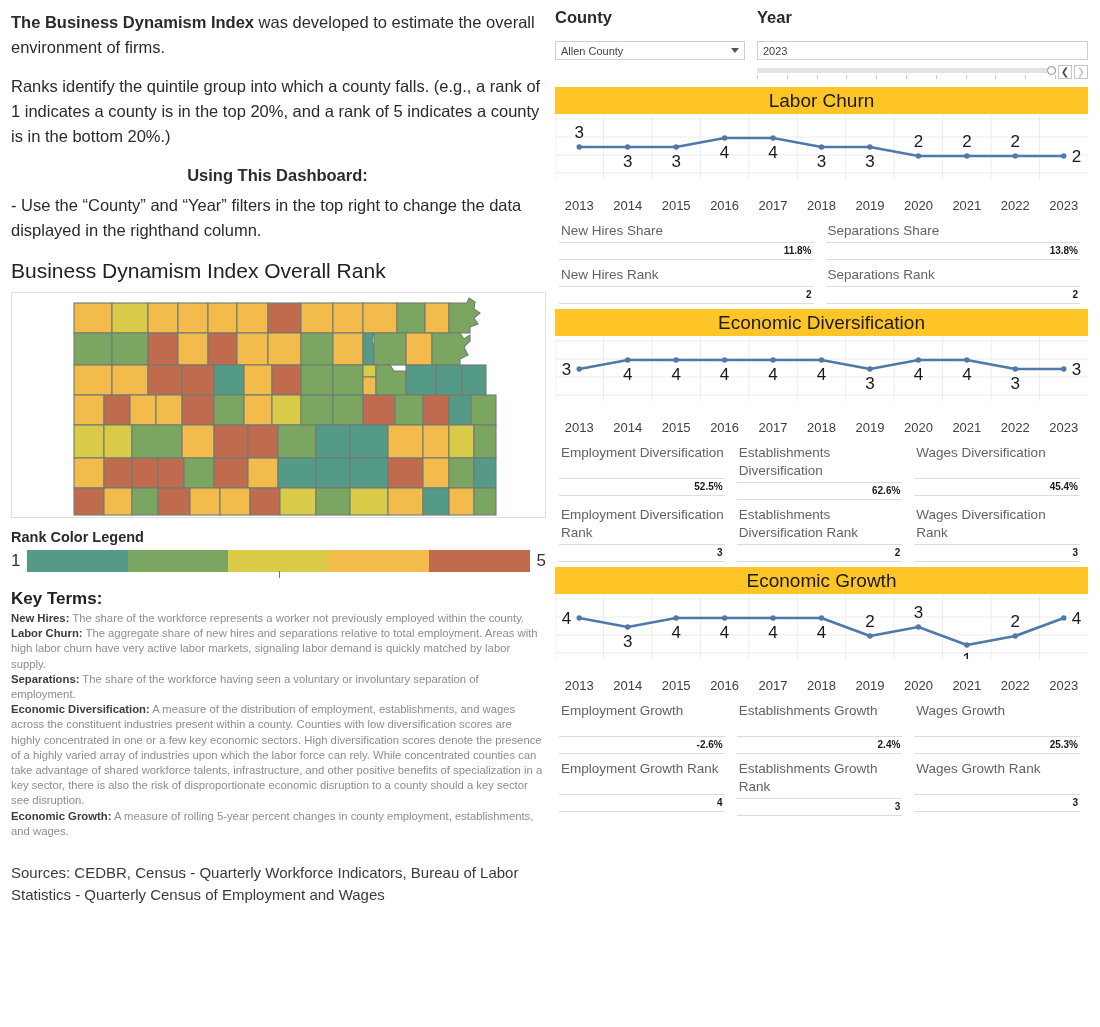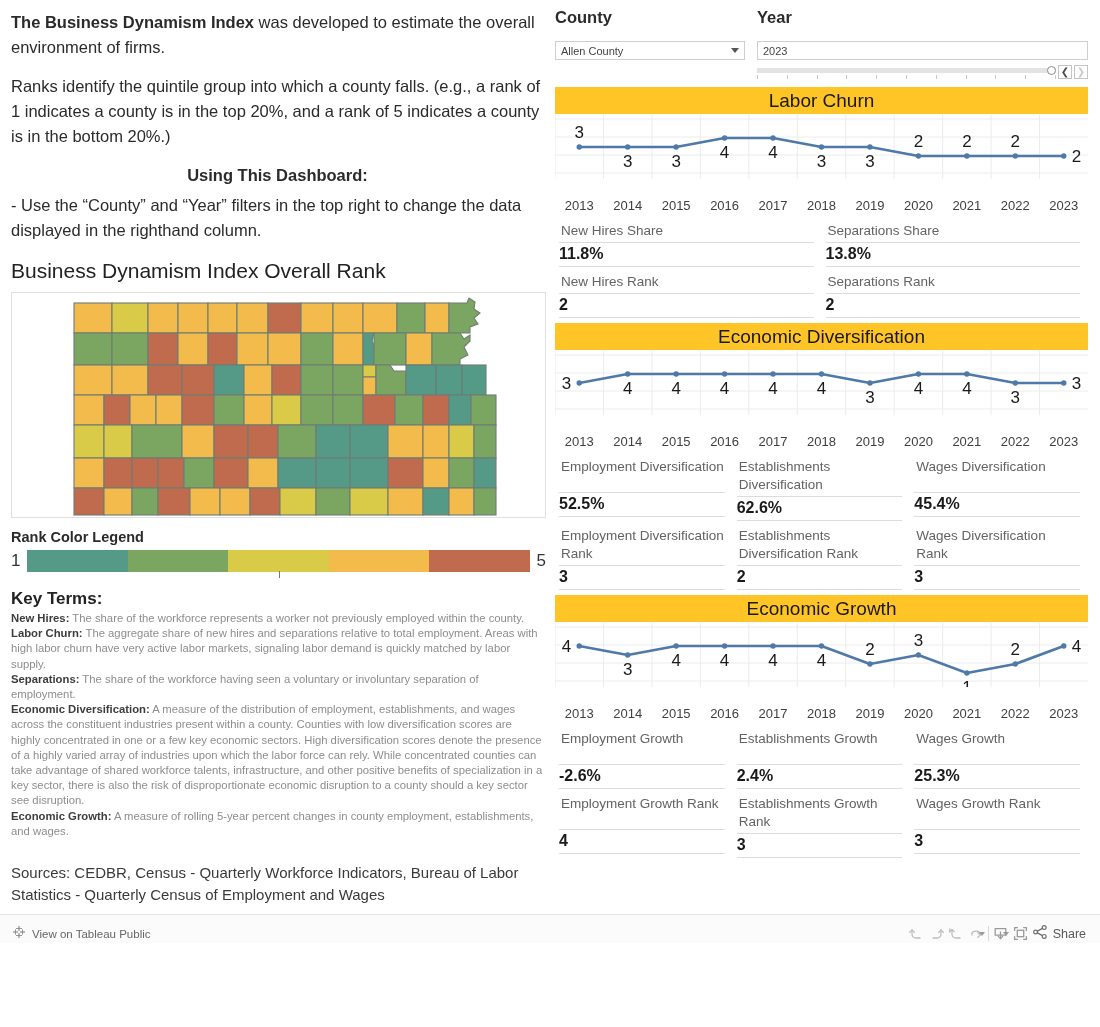--- a/index.html
+++ b/index.html
@@ -8,21 +8,21 @@
     width: 1100px; height: 1027px;
     background: #ffffff;
     font-family: "Liberation Sans", sans-serif;
     color: #333333;
     overflow: hidden;
   }
   #dashboard {
     position: relative;
     width: 1100px; height: 943px;
     display: flex;
-    flex-direction: column;
+    flex-direction: row;
   }
   #body-area {
     display: flex;
     flex-direction: row;
     width: 1100px;
     height: 995px;
   }
 
   
   #left-col {
@@ -251,21 +251,22 @@
     font-size: 13.5px;
     line-height: 18px;
     color: #636363;
     padding: 6px 0 2px 2px;
     min-height: 22px;
   }
   .m-label.two-line { min-height: 40px; }
   .m-value {
     border-top: 1px solid #dcdcdc;
     border-bottom: 1px solid #dcdcdc;
-    font-size: 16px;
+    text-align: right;
+    font-size: 10px;
     font-weight: bold;
     color: #1a1a1a;
     padding: 2px 2px 3px 0;
   }
 
   
   #toolbar {
     height: 32px;
     border-top: 1px solid #e3e3e3;
     background: #fbfbfb;

